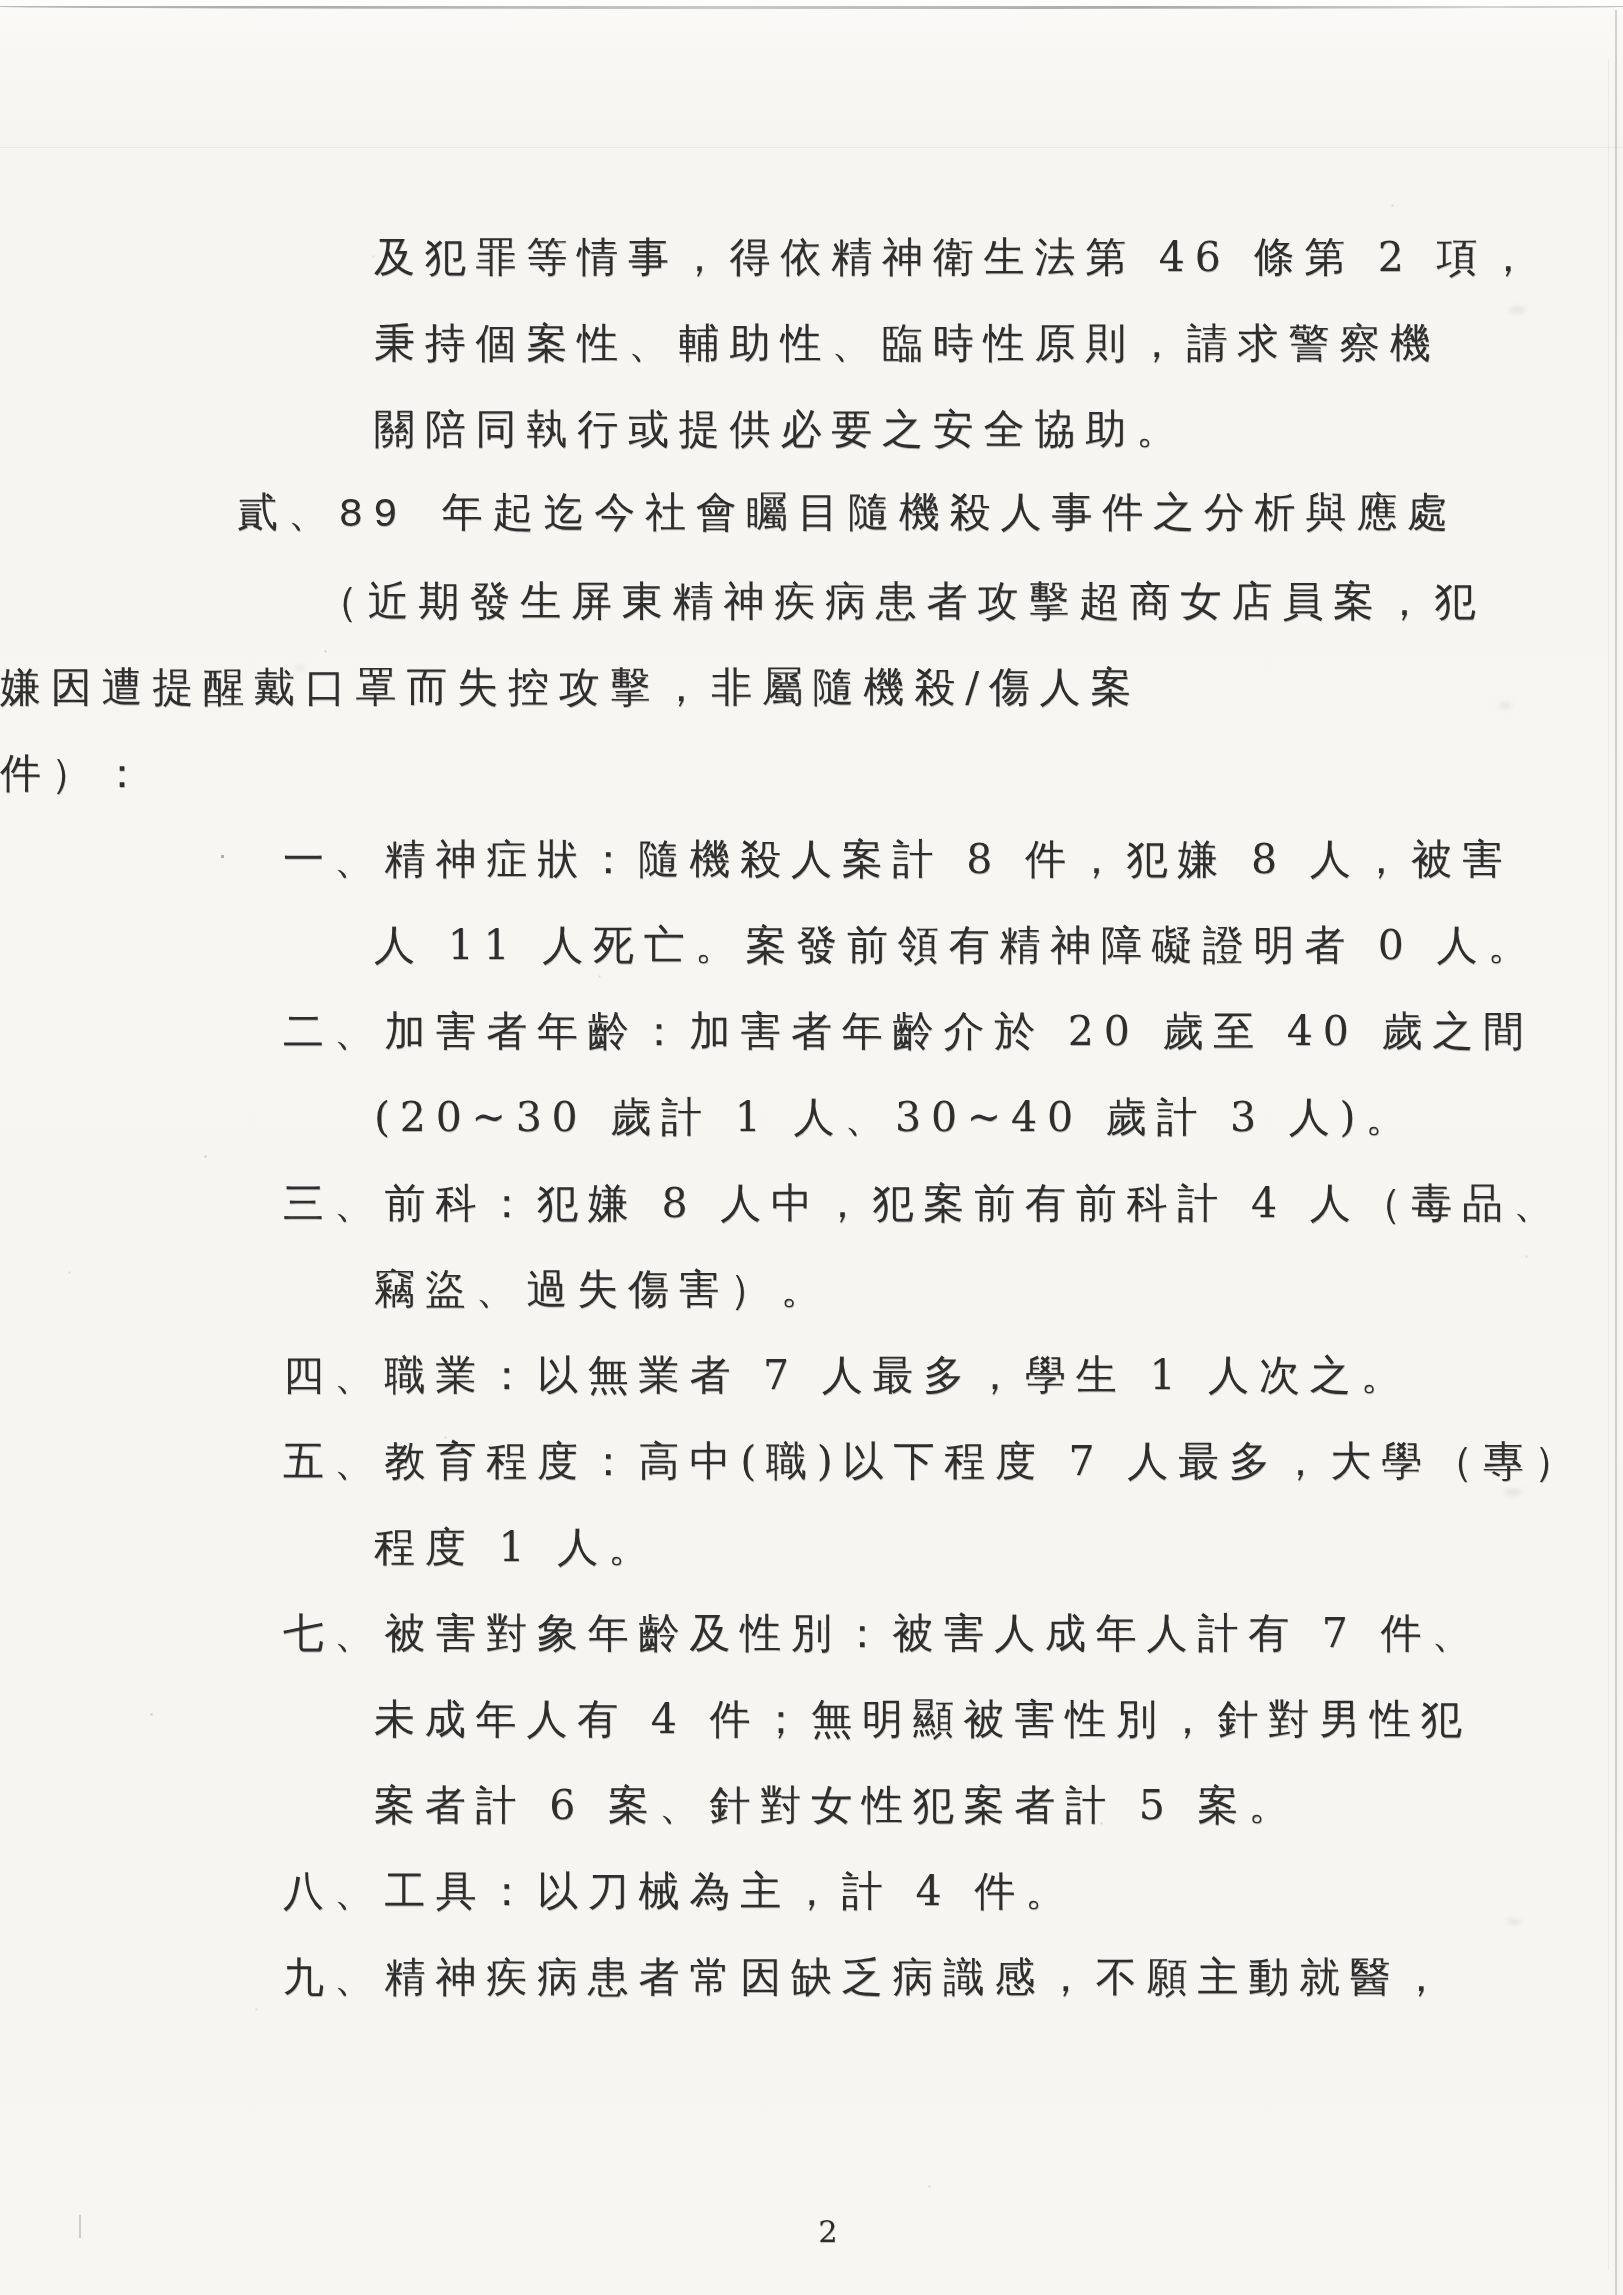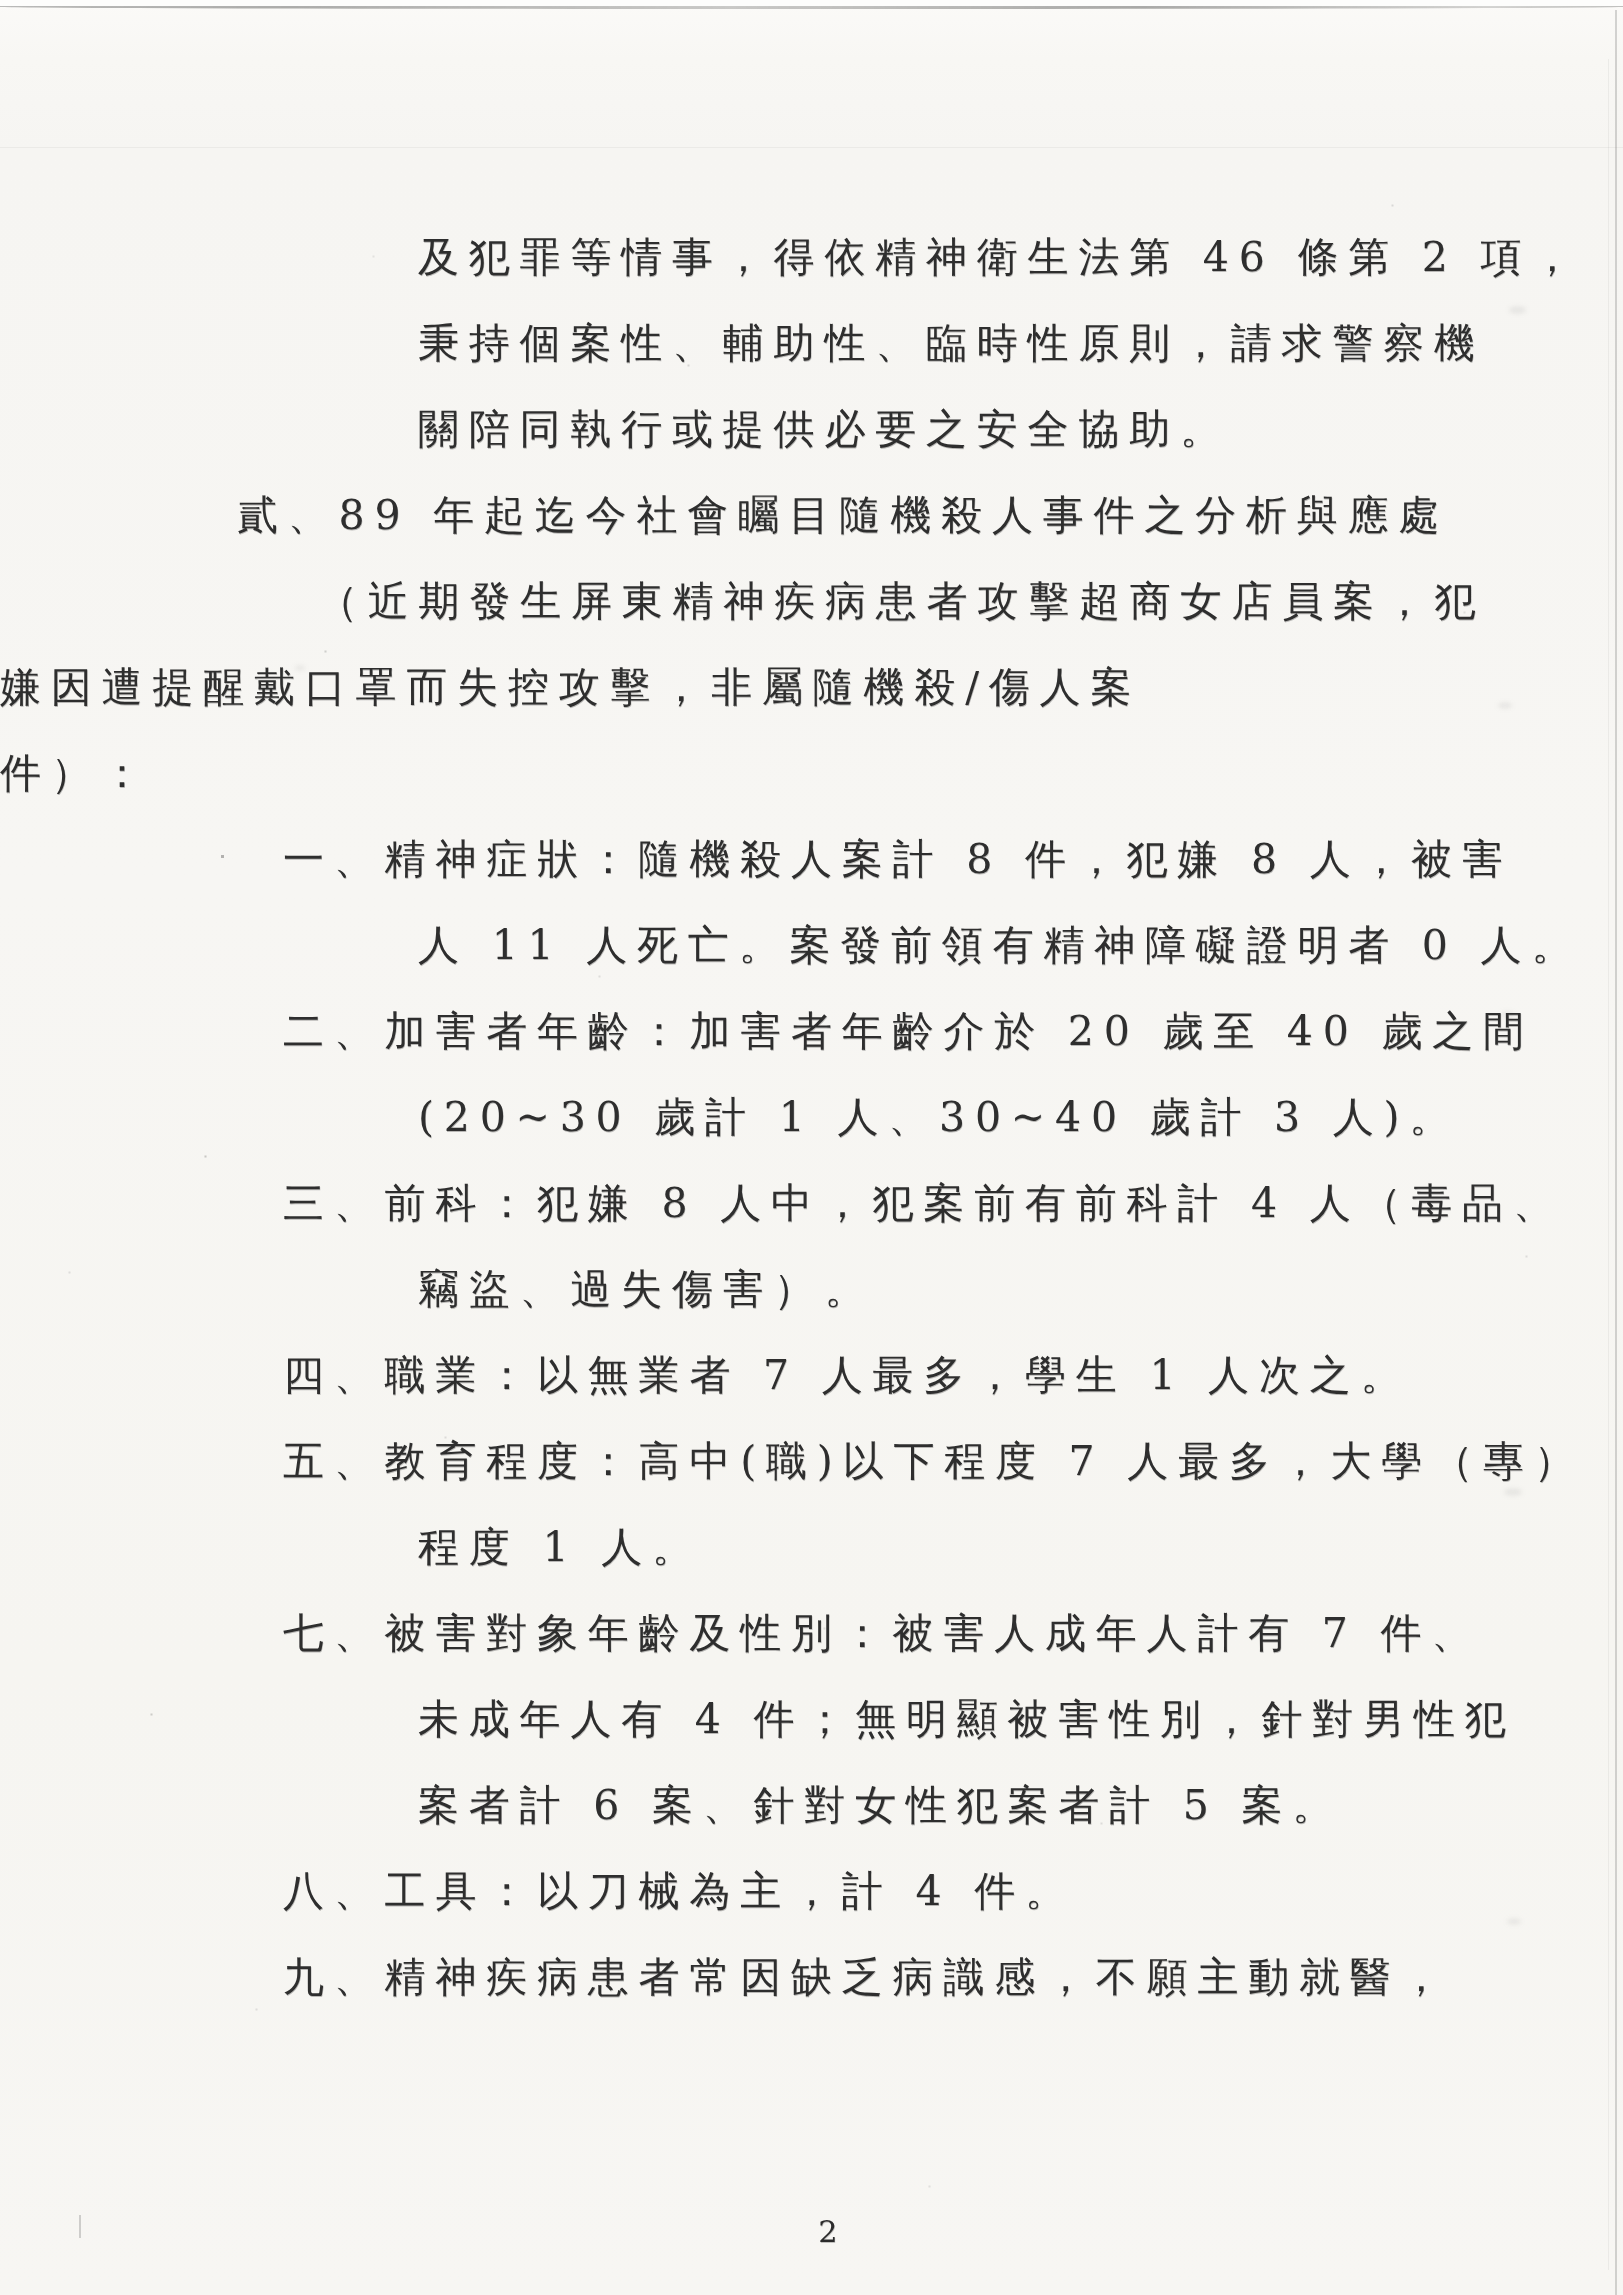--- a/index.html
+++ b/index.html
@@ -83,22 +83,22 @@
   .textblock {
     position: absolute; top: 214px; left: 0; width: 1623px;
   }
   .line {
     height: 86px; line-height: 86px;
     font-size: 41px; letter-spacing: 9.8px;
     white-space: nowrap;
     color: #2e2e2e;
     text-shadow: 0.5px 0.5px 0.5px rgba(70,70,70,.35);
   }
-  .ind-cont  { padding-left: 374px; margin-left: 44px; }
-  .ind-sec   { padding-left: 237px; }
+  .ind-cont  { padding-left: 374px; }
+  .ind-sec   { padding-left: 237px; font-family: Liberation Mono, monospace; }
   .ind-par   { padding-left: 317px; }
   .ind-par2  { }
   .ind-item  { padding-left: 275px; margin-left: 8px; }
   .page-number {
     position: absolute; top: 2210px; left: 796px; width: 64px;
     text-align: center; font-size: 30.5px; line-height: 44px;
     letter-spacing: 0; color: #2b2b2b;
     text-shadow: 0.5px 0.5px 0.5px rgba(70,70,70,.3);
   }
 </style>

